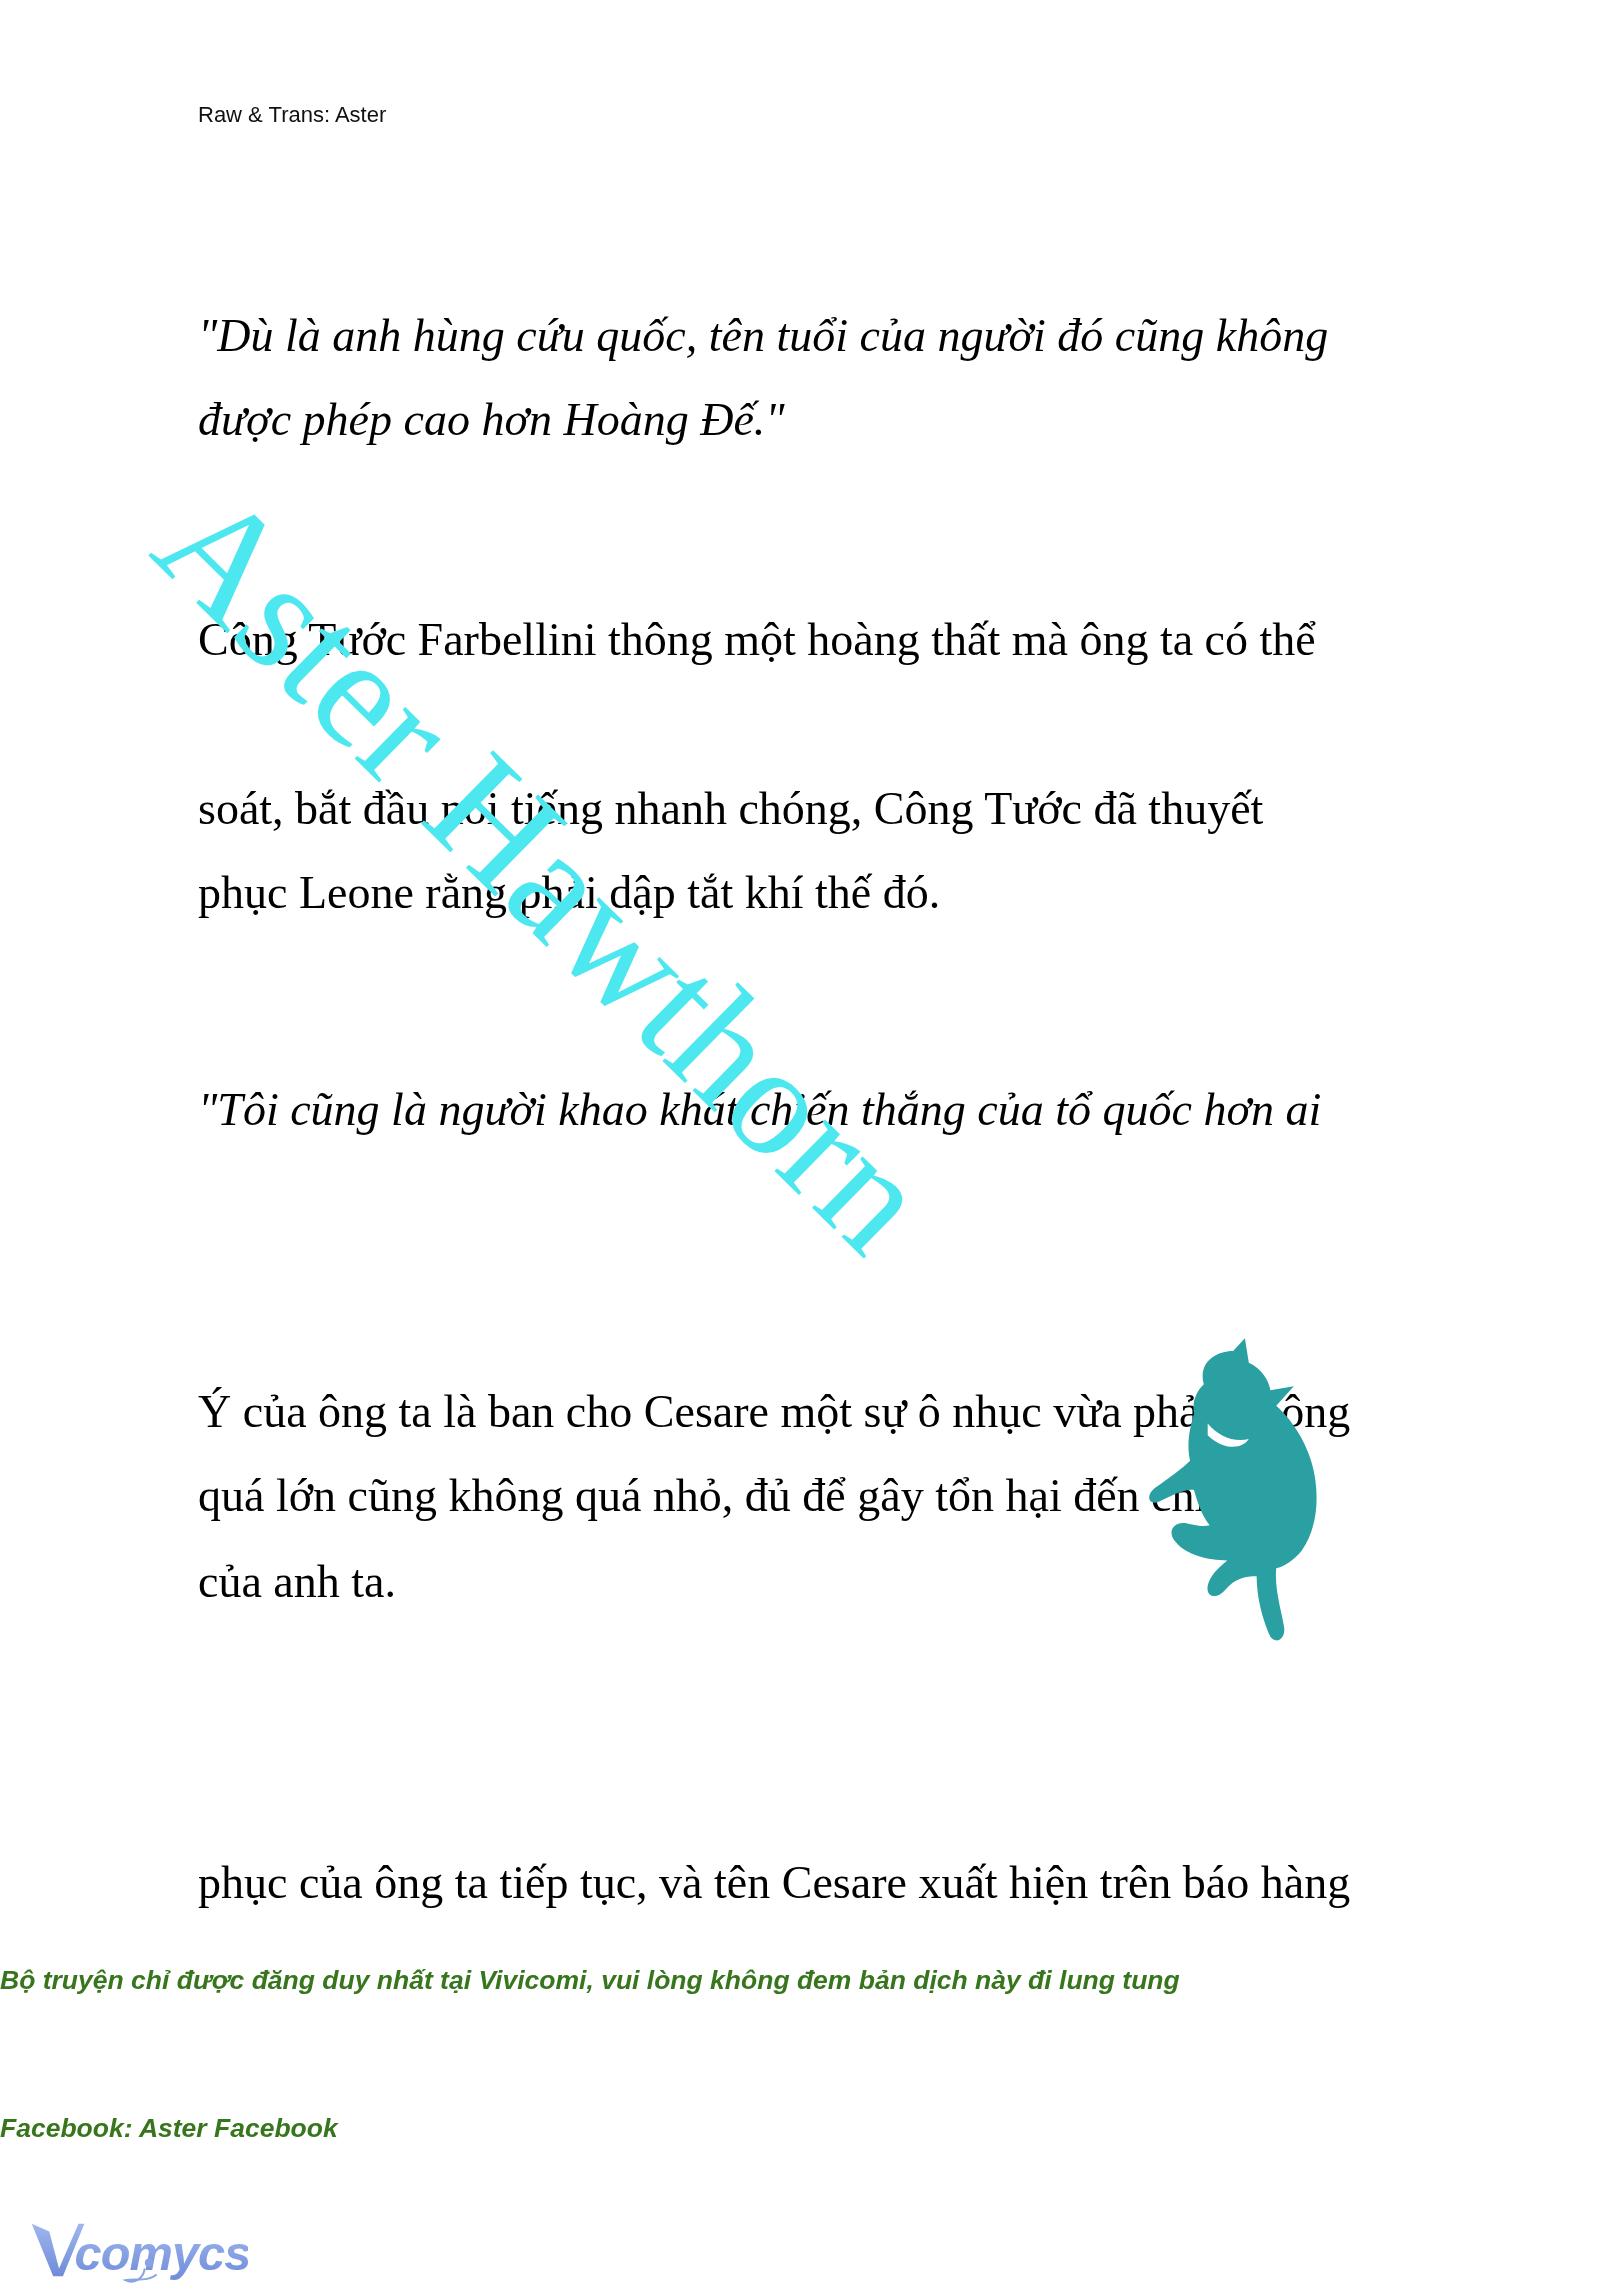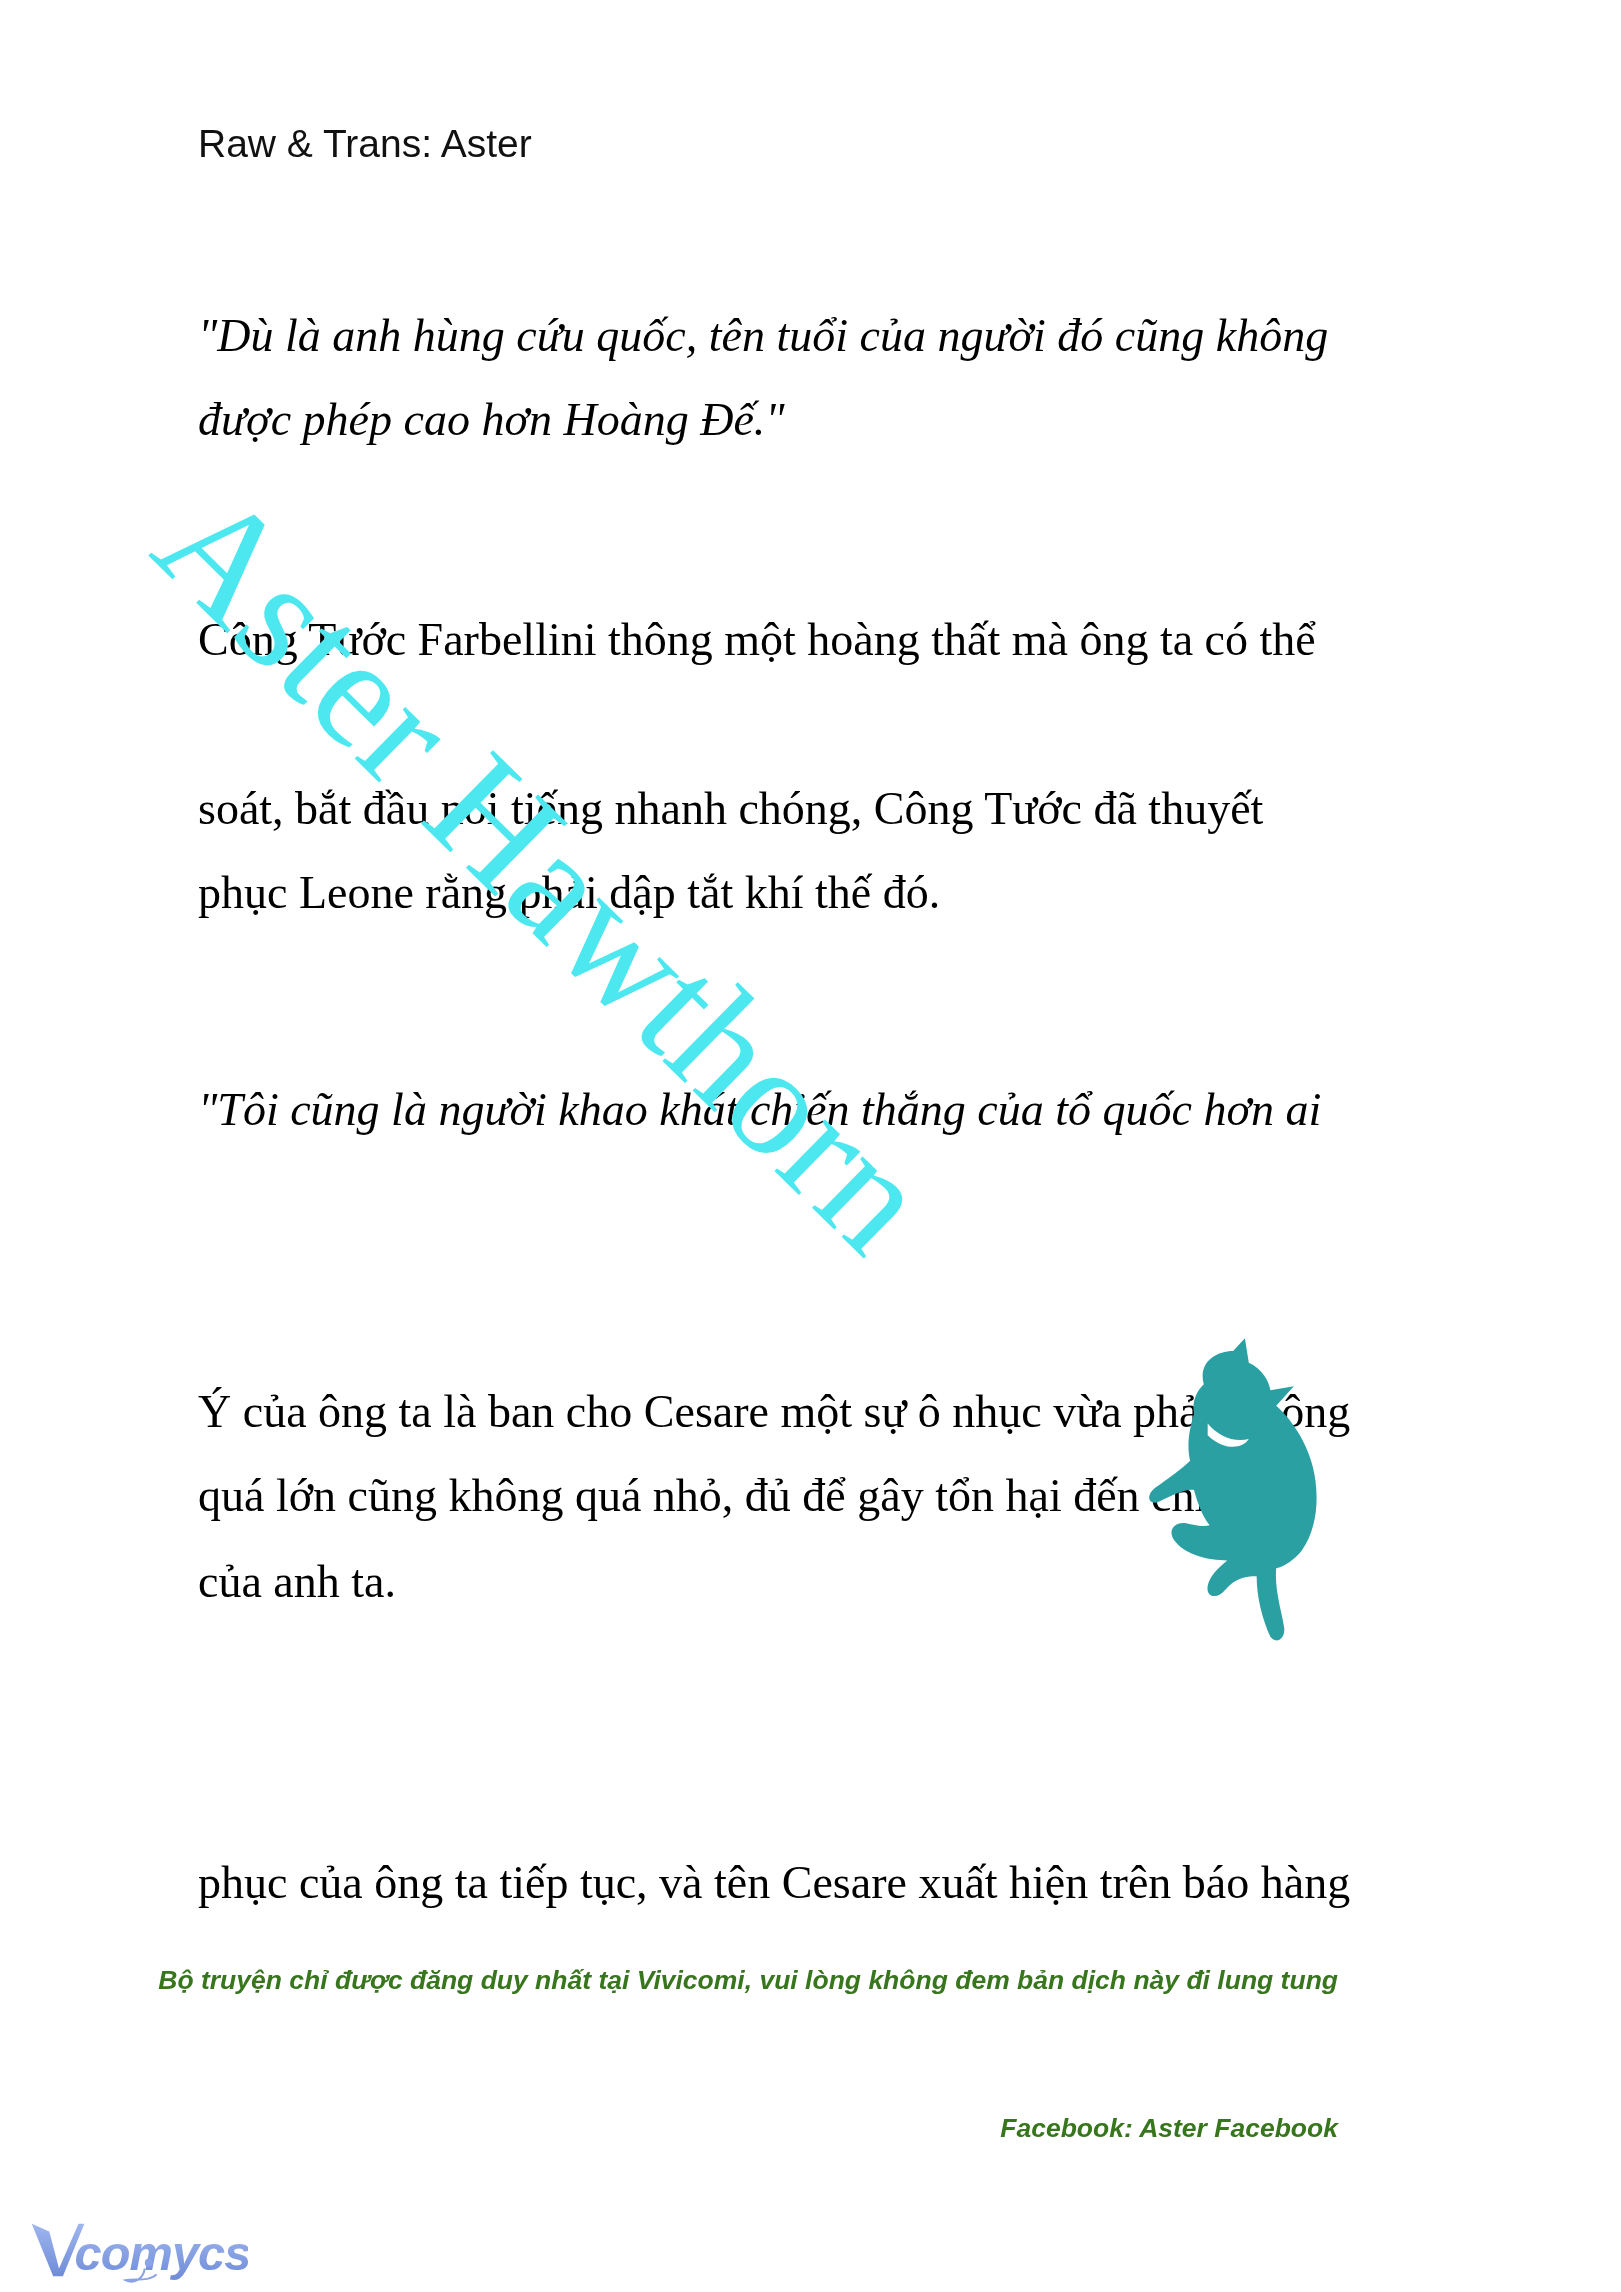--- a/index.html
+++ b/index.html
@@ -1,22 +1,22 @@
 <!DOCTYPE html>
 <html><head>
 <meta charset="utf-8">
 <style>
   html, body { margin: 0; padding: 0; background: #ffffff; }
   body { width: 1621px; height: 2293px; position: relative; overflow: hidden; }
   .page { position: absolute; left: 0; top: 0; width: 1621px; height: 2293px; background: #ffffff; }
 
   .header {
     position: absolute; left: 198px; top: 97px;
-    font-family: "Liberation Sans", sans-serif; font-size: 39px; color: #111;
-    line-height: 35px; white-space: nowrap; margin-top: 29px;
+    font-family: "Liberation Sans", sans-serif; font-size: 22px; color: #111;
+    line-height: 35px; white-space: nowrap;
   }
 
   .line {
     position: absolute; left: 198px;
     font-family: "Liberation Serif", serif; font-size: 46px; color: #000;
     line-height: 53px; white-space: nowrap;
   }
   .italic { font-style: italic; }
 
   .watermark {
@@ -24,21 +24,21 @@
     font-family: "Liberation Serif", serif; font-size: 157px; color: #4de8ef;
     white-space: nowrap; transform-origin: 0 0;
     transform: translate(239px, 461px) rotate(44.5deg);
     line-height: 157px; letter-spacing: 0px;
     pointer-events: none;
   }
 
   .cat { position: absolute; left: 1147px; top: 1333px; width: 186px; height: 314px; }
 
   .notice {
-    position: absolute; left: 0; width: 1338px; text-align: right;
+    position: absolute; left: 0; width: 1338px; text-align: left;
     font-family: "Liberation Sans", sans-serif; font-size: 26.5px; font-weight: bold; font-style: italic;
     color: #38761d; line-height: 31px; white-space: nowrap;
   }
 
   .logo { position: absolute; left: 27.4px; top: 2210px; width: 221px; height: 78px; }
 </style>
 </head>
 <body>
 
 <div class="page">

